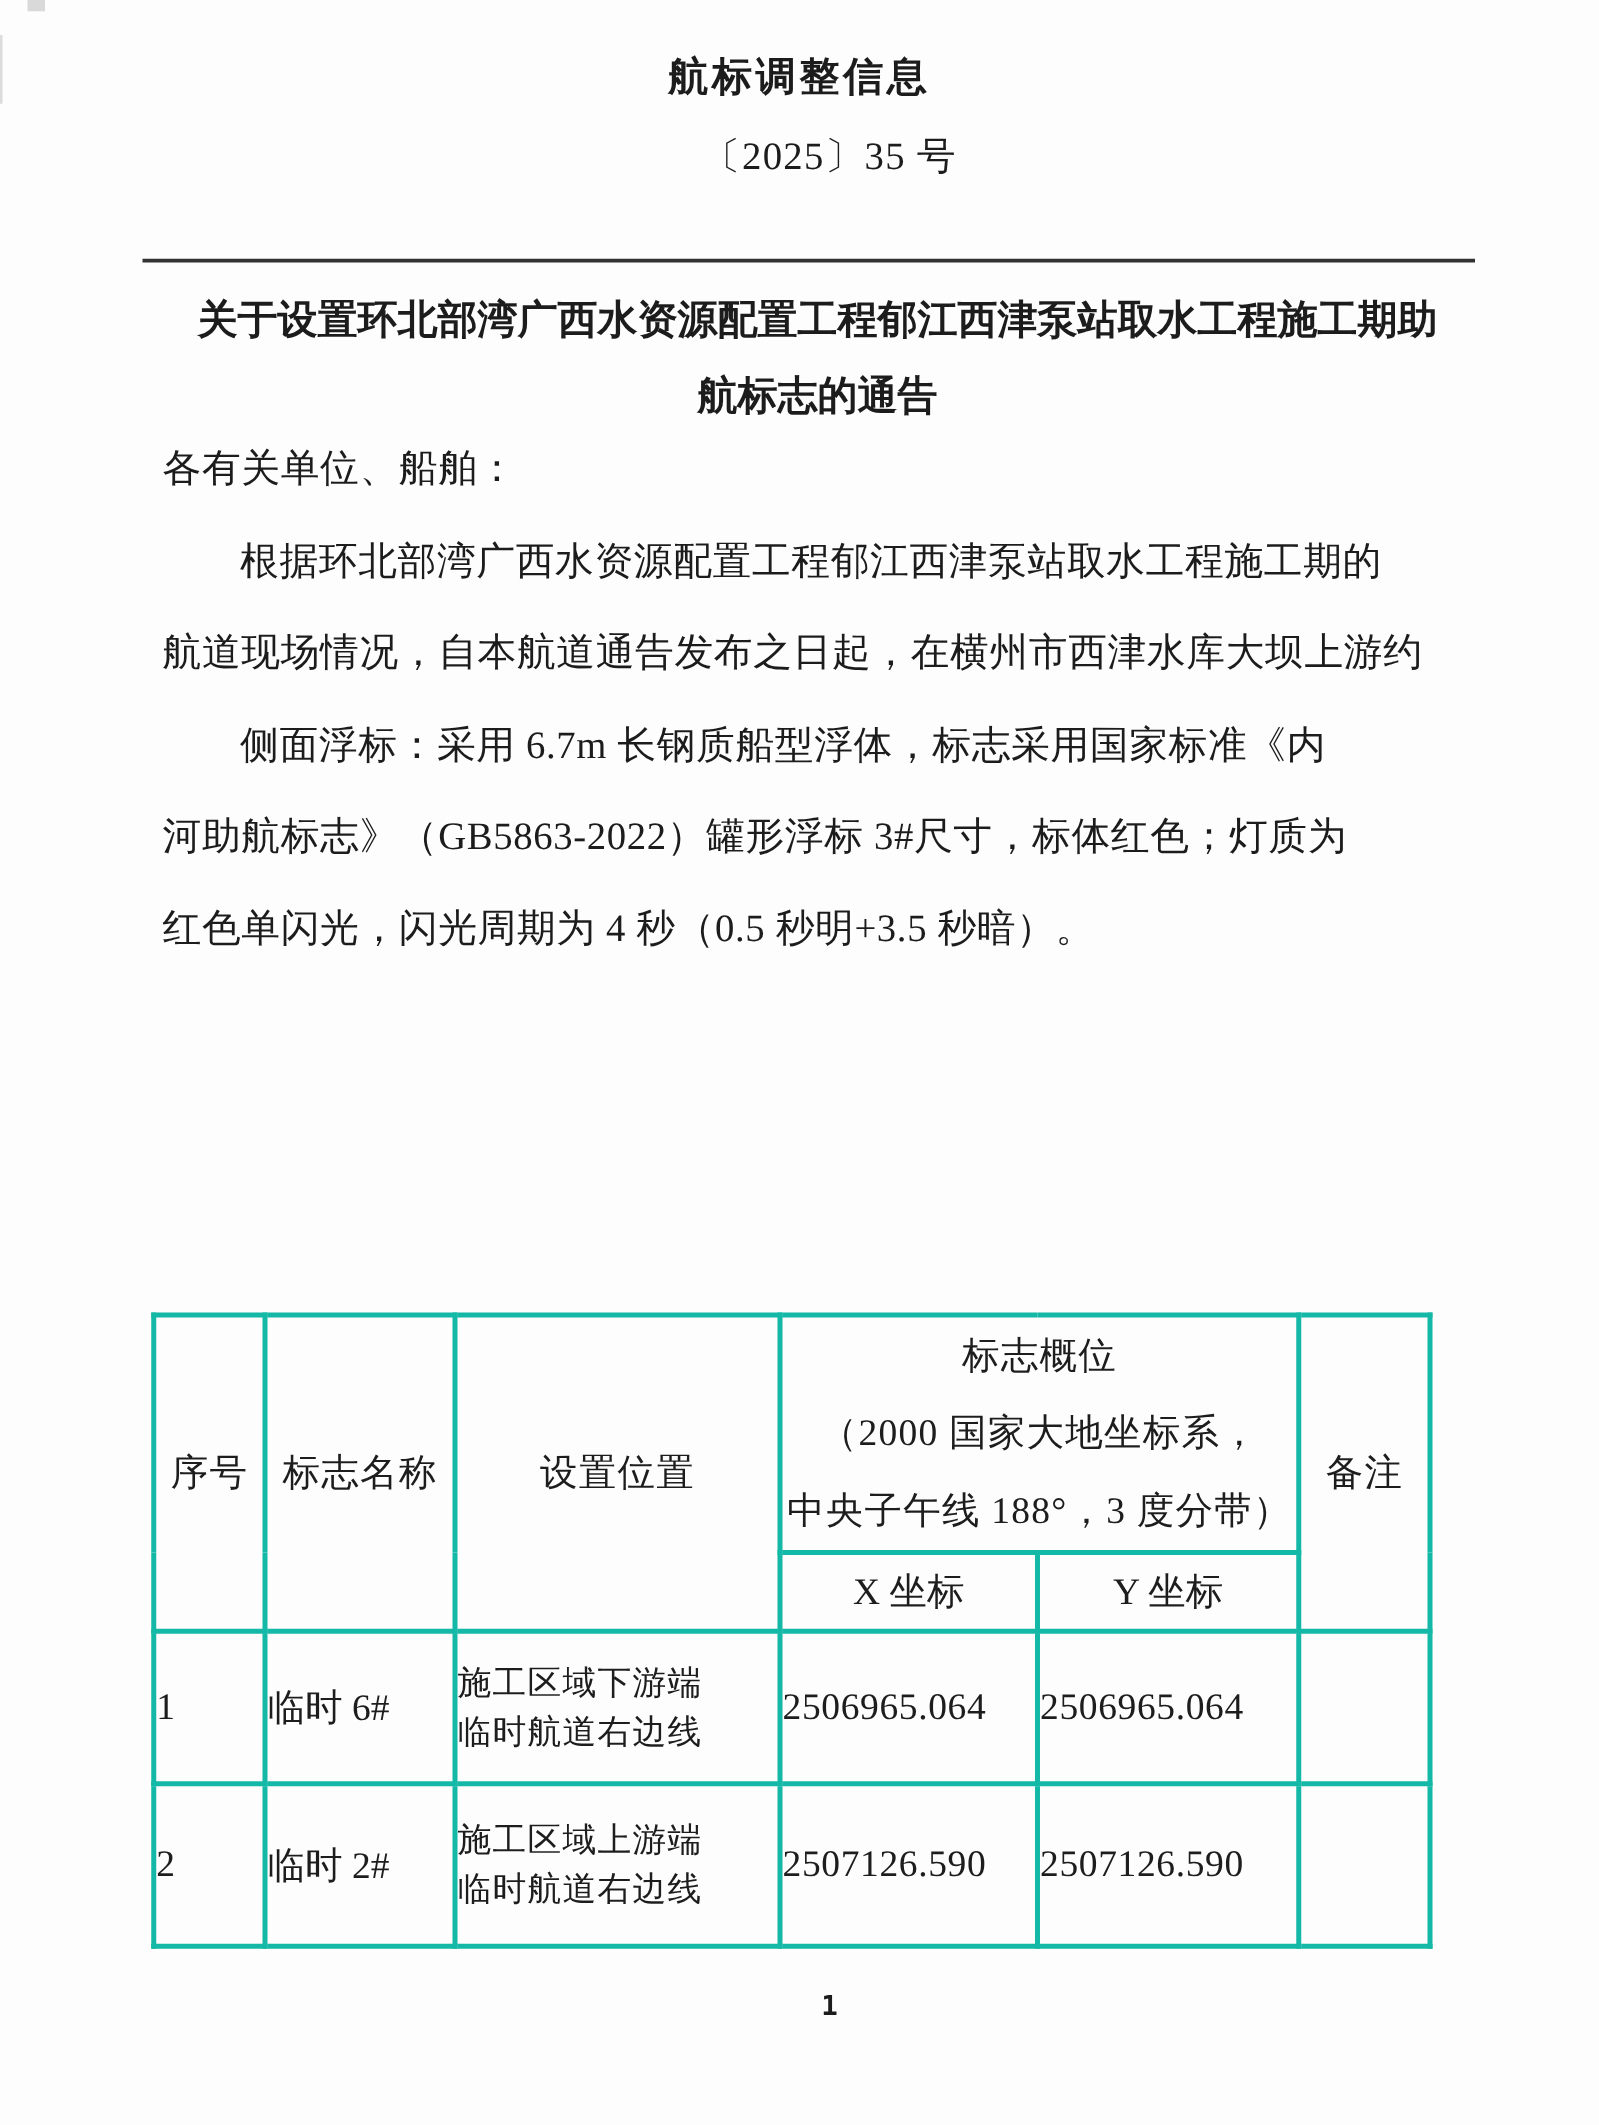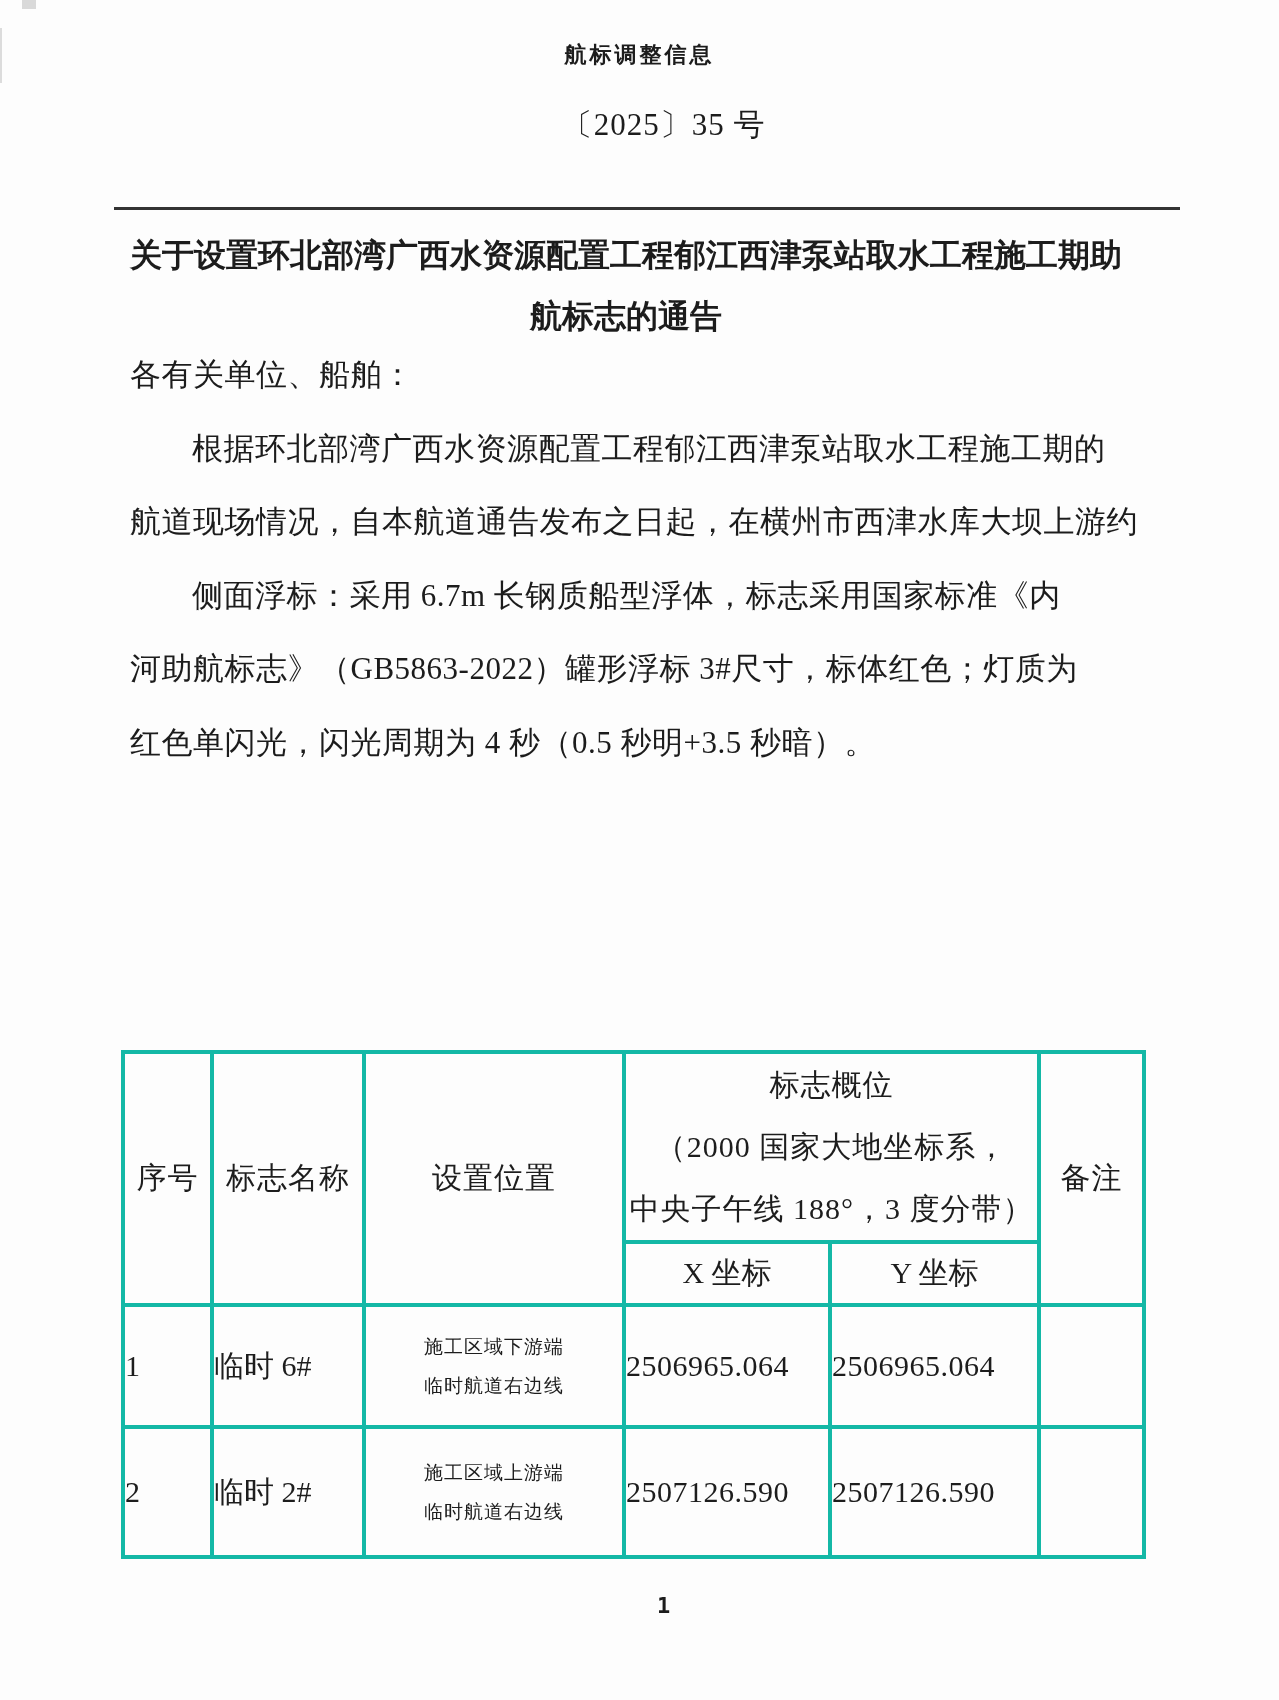--- a/index.html
+++ b/index.html
@@ -17,33 +17,33 @@
     position: absolute; left: 22px; top: 0px;
     width: 14px; height: 9px; background: #c9c9c9; opacity: .7;
   }
   .artifact-edge {
     position: absolute; left: 0px; top: 28px;
     width: 2px; height: 55px; background: #dcdcdc;
   }
   .doc-title {
     position: absolute; top: 40px; left: 0; width: 100%;
     text-align: center;
-    font-size: 22px; font-weight: bold; letter-spacing: 3px;
+    font-size: 32px; font-weight: bold; letter-spacing: 3px;
   }
   .doc-number {
     position: absolute; top: 104px; left: 0; width: 100%;
     text-align: center;
     font-size: 31px; letter-spacing: 1px; padding-left: 24px;
   }
   .rule {
     position: absolute; top: 207px; left: 114px;
     width: 1066px; height: 3px; background: #333;
   }
   .heading {
-    position: absolute; top: 225px; left: 96px; width: 1060px;
+    position: absolute; top: 225px; left: 124px; width: 1060px;
     text-align: center;
     font-size: 32px; font-weight: bold; line-height: 61px;
   }
   .body-block {
     position: absolute; top: 338px; left: 130px; width: 1010px;
     font-size: 31px; line-height: 73.5px; letter-spacing: 0.5px;
     white-space: nowrap;
   }
   .body-block .indent { padding-left: 62px; }
   table.coord-table {
@@ -58,21 +58,21 @@
     border: 4px solid #14b8a6;
     vertical-align: middle;
     padding: 0;
     overflow: hidden;
   }
   .hdr { text-align: center; letter-spacing: 1px; }
   .coord-head { text-align: center; line-height: 62px; letter-spacing: 1px; }
   .sub-hdr { text-align: center; }
   .c-seq  { padding-left: 16px; }
   .c-name { padding-left: 18px; }
-  .c-pos  { font-size: 19px; line-height: 39px; padding-left: 12px; letter-spacing: 1px; text-align: center; }
+  .c-pos  { font-size: 27px; line-height: 39px; padding-left: 12px; letter-spacing: 1px; }
   .c-val  { padding-left: 20px; letter-spacing: 0.5px; }
   .page-number {
     position: absolute; top: 1593px; left: 657px;
     font-size: 22px; font-weight: bold;
     font-family: "DejaVu Sans Mono", "Liberation Mono", monospace;
   }
 </style>
 </head>
 <body>
 

